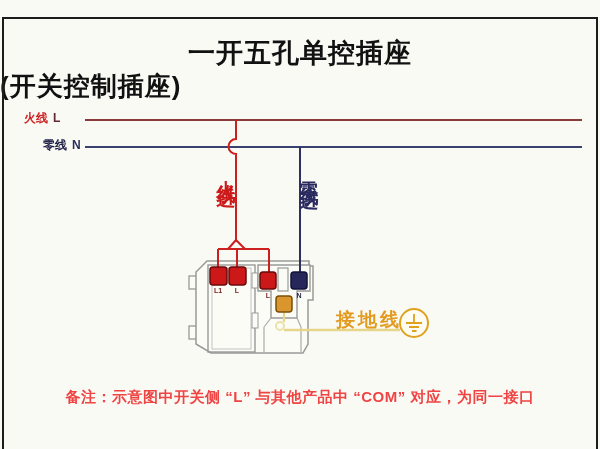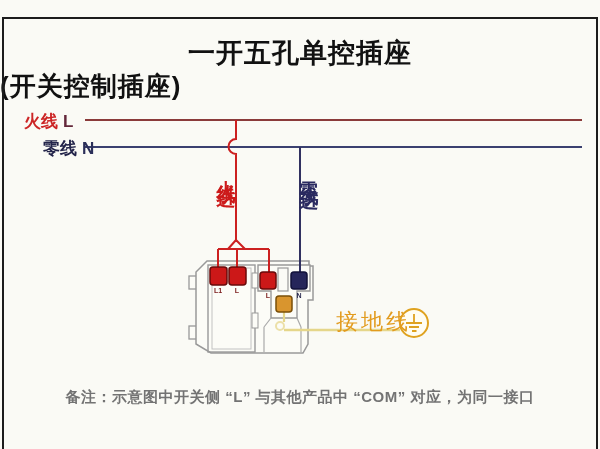--- a/index.html
+++ b/index.html
@@ -18,40 +18,40 @@
   .title-line1{
     position:absolute;left:0;top:26px;width:600px;
     text-align:center;font-size:27px;font-weight:800;color:#111;
     letter-spacing:1px;
   }
   .title-line2{
     position:absolute;left:0;top:60px;width:600px;
     text-align:left;font-size:26px;font-weight:800;color:#111;
     letter-spacing:1px;
   }
-  .wire-label{position:absolute;font-size:17px;font-weight:800;white-space:nowrap;}
+  .wire-label{position:absolute;font-size:12px;font-weight:800;white-space:nowrap;}
   .live-label{left:24px;top:101px;}
   .neutral-label{left:24px;top:128px;margin-left:19px;}
   .live-word{color:#cc2525;}
   .live-letter{color:#63273a;margin-left:5px;}
   .neutral-word{color:#23244a;}
   .neutral-letter{color:#2a2e58;margin-left:5px;}
   .vlabel{
     position:absolute;writing-mode:vertical-rl;text-orientation:upright;
     font-size:19px;font-weight:800;letter-spacing:4px;line-height:1;
   }
   .live-in{left:217px;top:155px;color:#cc1a1a;}
   .neutral-in{left:300px;top:157px;color:#2a2a60;}
   .ground-label{
     position:absolute;left:336px;top:298px;
-    font-size:22px;font-weight:400;color:#e29b1e;letter-spacing:3px;
+    font-size:19px;font-weight:700;color:#e29b1e;letter-spacing:3px;
   }
   .note{
     position:absolute;left:0;top:379px;width:600px;text-align:center;
-    font-size:15px;font-weight:700;color:#737373;letter-spacing:0.5px;
+    font-size:15px;font-weight:700;color:#ef4444;letter-spacing:0.5px;
   }
   svg{position:absolute;left:0;top:0;}
   text.tlabel{font-family:"Liberation Sans",sans-serif;font-weight:700;}
 </style>
 </head>
 <body>
 
 <div class="stage">
 
   <svg width="600" height="449" viewBox="0 0 600 449">

